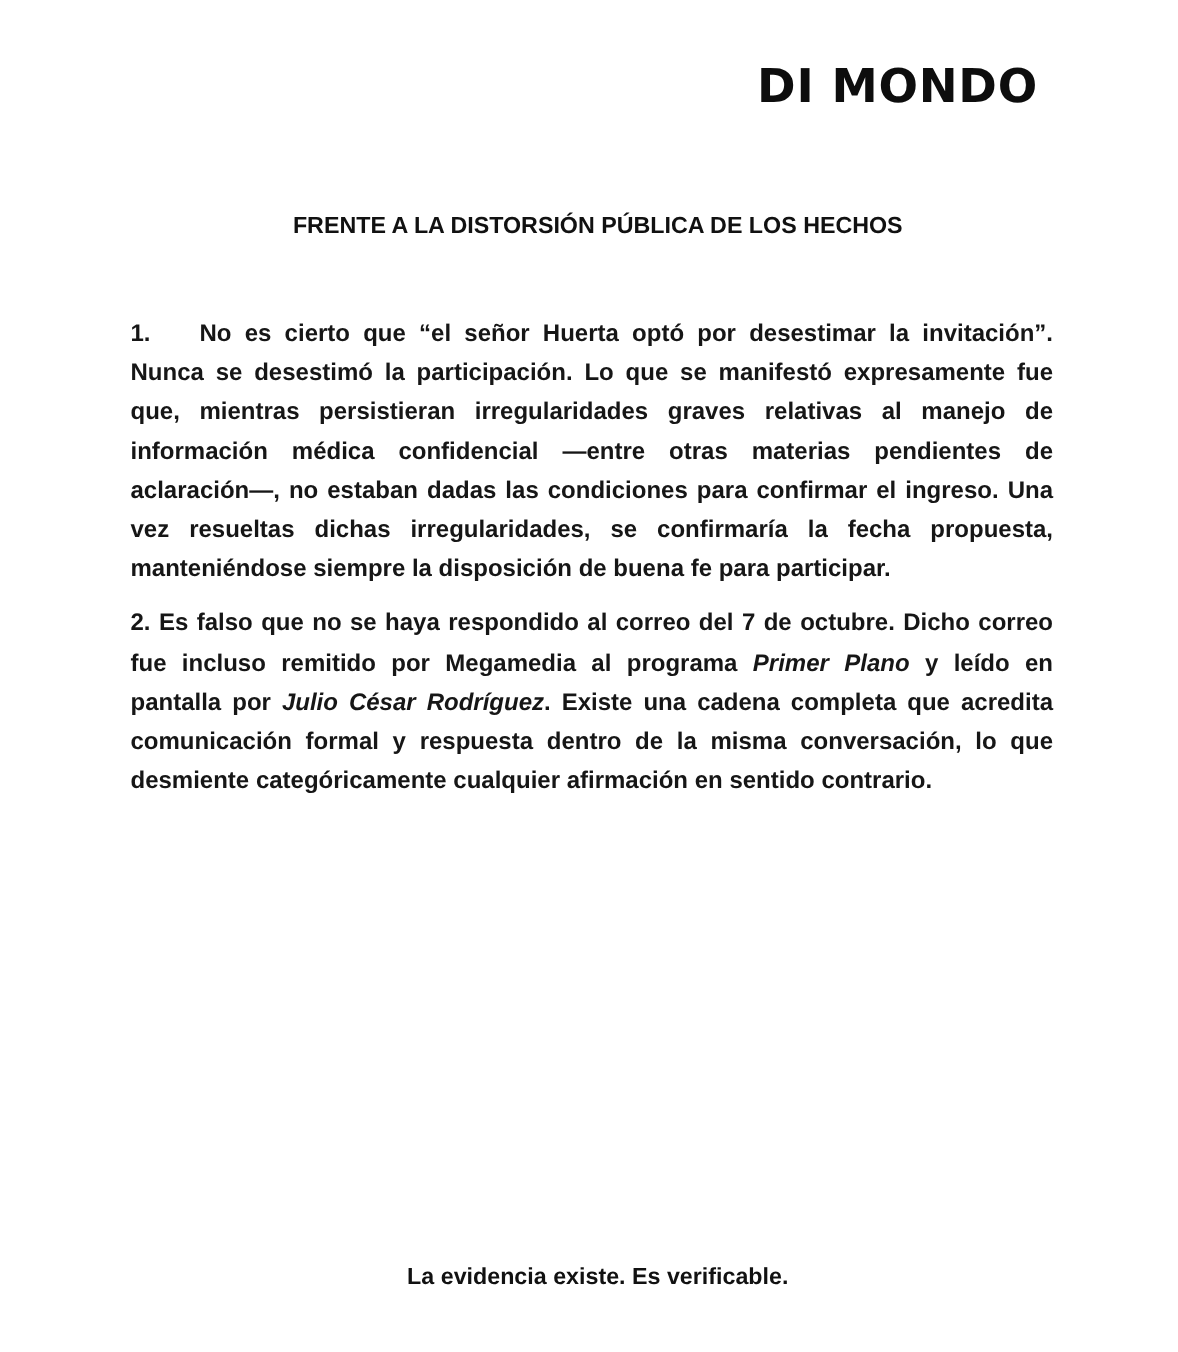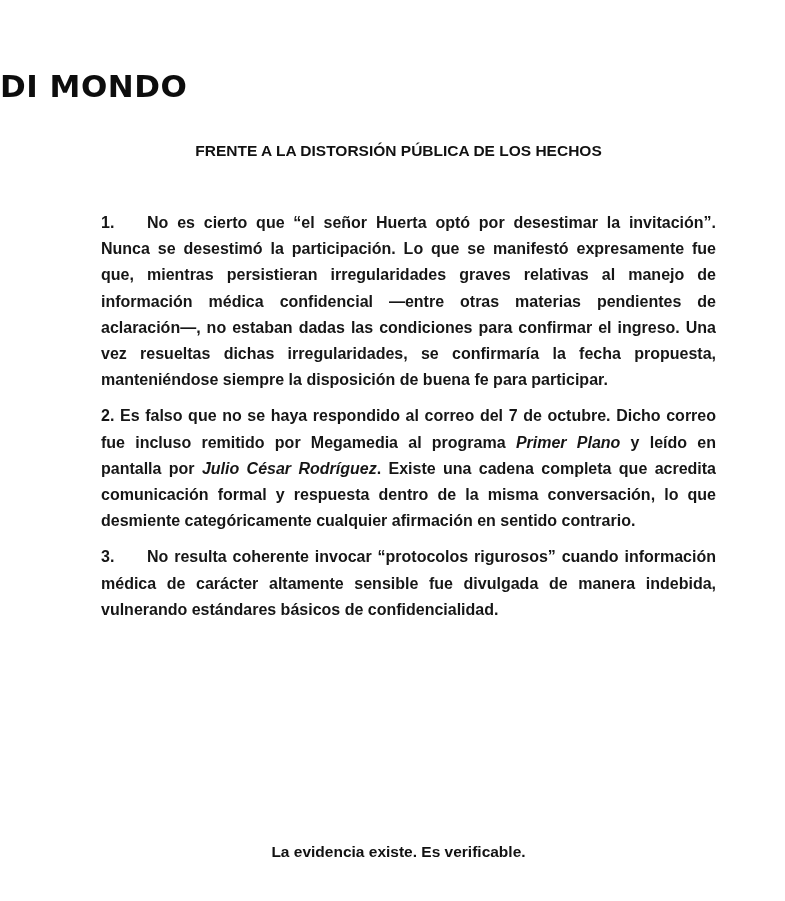--- a/index.html
+++ b/index.html
@@ -13,42 +13,41 @@
       position: relative;
       overflow: hidden;
       color: #111111;
       font-family: "Liberation Sans", sans-serif;
     }
     .title {
       position: absolute;
       top: 40px;
       left: 0;
       width: 692px;
-      text-align: left;
+      text-align: right;
       font-family: "DejaVu Sans", sans-serif;
       font-weight: bold;
       font-size: 31px;
       letter-spacing: 0.5px;
       color: #0d0d0d;
-      margin-top: 28px;
     }
     .subtitle {
       position: absolute;
       top: 142px;
       left: 0;
       width: 797px;
       text-align: center;
       font-weight: bold;
       font-size: 15.5px;
       color: #111111;
     }
     .body {
       position: absolute;
       top: 210px;
-      left: 101px;
+      left: 87px;
       width: 615px;
       font-weight: bold;
       font-size: 16px;
       line-height: 26.2px;
       color: #161616;
     }
     .para {
       margin: 0 0 10px 0;
       text-align: justify;
     }
@@ -86,19 +85,16 @@
 
 <div class="body">
   <p class="para last-justify">
     <span class="num-tab">1.</span><span>No es cierto que “el señor Huerta optó por desestimar la invitación”. Nunca se desestimó la participación. Lo que se manifestó expresamente fue que, mientras persistieran irregularidades graves relativas al manejo de información médica confidencial —entre otras materias pendientes de aclaración—, no estaban dadas las condiciones para confirmar el ingreso. Una vez resueltas dichas irregularidades, se confirmaría la fecha propuesta, manteniéndose siempre la disposición de buena fe para participar.</span>
   </p>
 
   <p class="para last-justify">
     <span class="num-inline">2.</span> <span>Es falso que no se haya respondido al correo del 7 de octubre. Dicho correo fue incluso remitido por Megamedia al programa </span><span class="it">Primer Plano</span><span> y leído en pantalla por </span><span class="it">Julio César Rodríguez</span><span>. Existe una cadena completa que acredita comunicación formal y respuesta dentro de la misma conversación, lo que desmiente categóricamente cualquier afirmación en sentido contrario.</span>
   </p>
 
-  <p class="para last-justify">
-    <span class="num-tab">3.</span><span>No resulta coherente invocar “protocolos rigurosos” cuando información médica de carácter altamente sensible fue divulgada de manera indebida, vulnerando estándares básicos de confidencialidad.</span>
-  </p>
 
 </div>
 
 <div class="closing">La evidencia existe. Es verificable.</div>
 
 </body></html>

